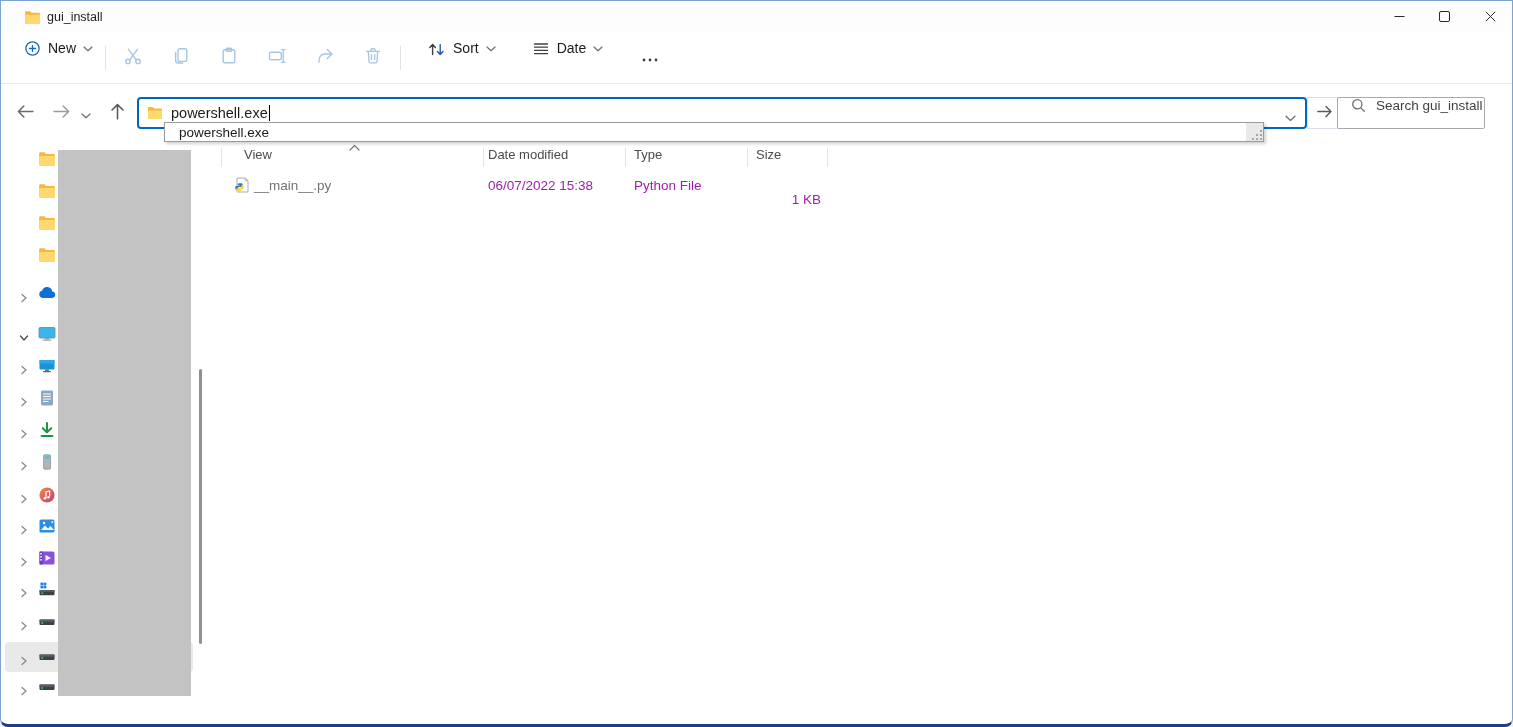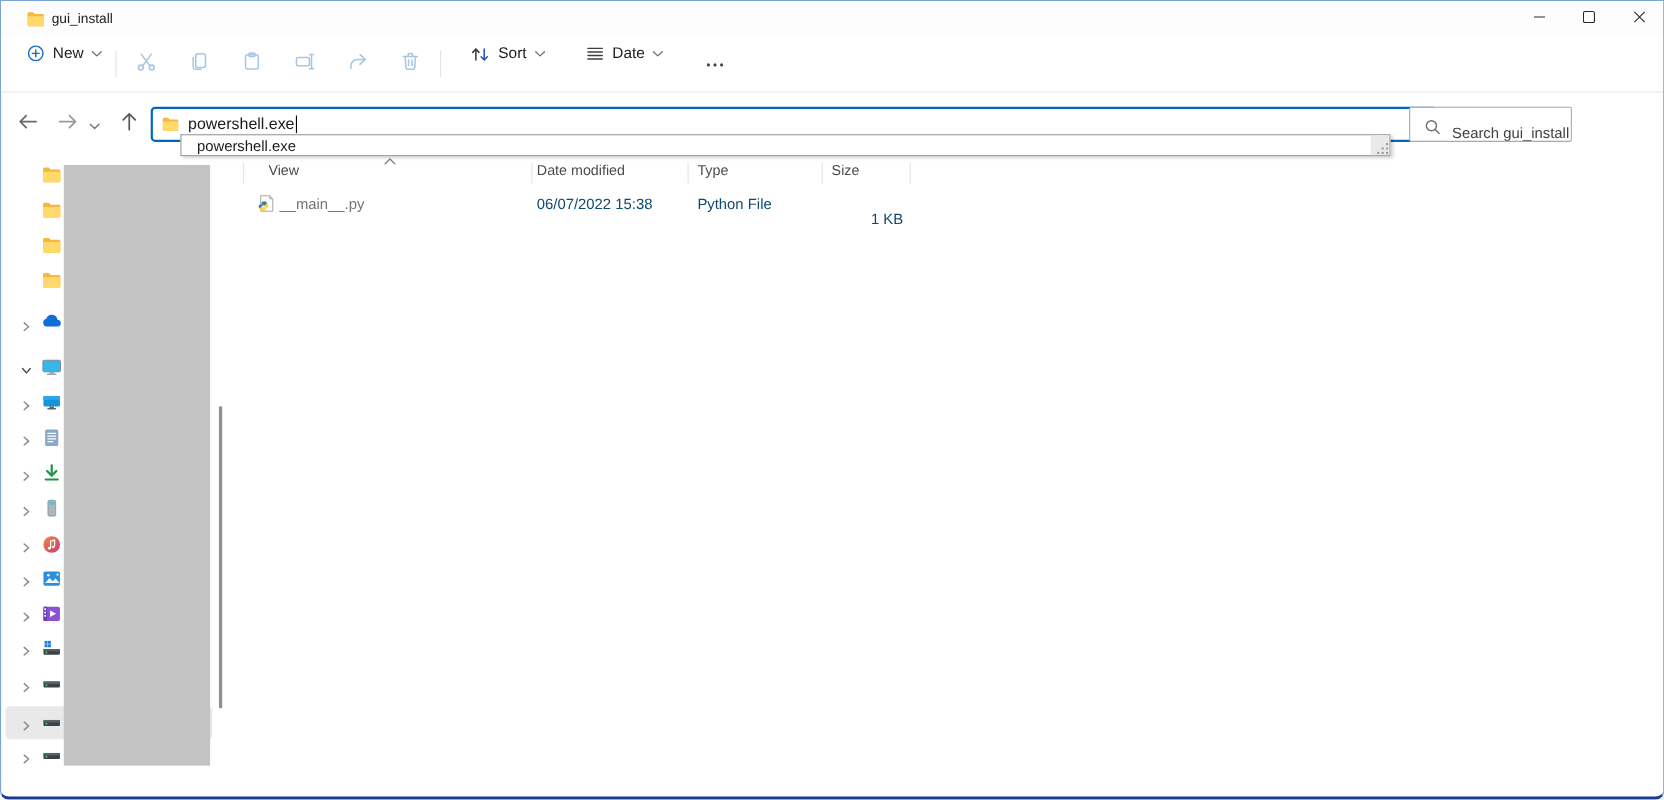--- a/index.html
+++ b/index.html
@@ -27,22 +27,22 @@
 
   
   .navbtn{position:absolute;width:28px;height:28px;display:flex;align-items:center;justify-content:center}
   .addressbar{position:absolute;left:136px;top:96px;width:1170px;height:32px;background:#fff;
     border:2px solid #0067c0;border-radius:4px;display:flex;align-items:center;padding-left:8px}
   .addr-text{font-size:14.5px;color:#1b1b1b;margin-left:8px}
   .caret{width:1px;height:16px;background:#000;margin-left:1px}
   .addr-chev{position:absolute;right:9px;top:10px}
   .gobtn{position:absolute;left:1306px;top:96px;width:34px;height:32px;border:1px solid #d8dfe8;
     display:flex;align-items:center;justify-content:center;background:#fff}
-  .searchbox{position:absolute;left:1280px;top:96px;width:148px;height:32px;border:1px solid #a9a9a9;
-    border-radius:2px;background:#fff;display:flex;align-items:flex-end;padding-left:13px;gap:10px}
+  .searchbox{position:absolute;left:1336px;top:96px;width:148px;height:32px;border:1px solid #a9a9a9;
+    border-radius:2px;background:#fff;display:flex;align-items:flex-start;padding-left:13px;gap:10px}
   .searchbox input{border:none;outline:none;width:112px;font-family:inherit;font-size:13.5px;color:#3f3f3f;background:transparent}
   .searchbox input::placeholder{color:#3f3f3f;opacity:1}
   .suggest{position:absolute;left:163px;top:121px;width:1100px;height:20px;background:#fff;
     border:1px solid #9b9b9b;box-shadow:2px 2px 3px rgba(0,0,0,.18);z-index:30;
     display:flex;align-items:center;padding-left:14px;font-size:13.5px;color:#1b1b1b}
   .grip{position:absolute;right:0;top:0;width:17px;height:18px;background:#e9e9e9;
     display:flex;align-items:flex-end;justify-content:flex-end}
 
   
   .nav-row{position:absolute;left:0;width:192px;height:26px;display:flex;align-items:center}
@@ -50,21 +50,21 @@
   .nicon{margin-left:9px;width:18px;height:18px;flex:0 0 auto}
   .nicon.pinned{margin-left:37px}
   .nfrag{margin-left:3px;font-size:14px;color:#1b1b1b}
   .nav-highlight{position:absolute;left:4px;top:641px;width:188px;height:30px;background:#e9e9e9;border-radius:4px}
   .redaction{position:absolute;left:57px;top:149px;width:133px;height:546px;background:#c3c3c3;z-index:5}
   .sb-scroll{position:absolute;left:198px;top:368px;width:3px;height:275px;background:#909090;border-radius:2px;z-index:6}
 
   
   .colhead{position:absolute;top:146px;font-size:13px;color:#4c4c4c}
   .colsep{position:absolute;top:147px;width:1px;height:19px;background:#e4e4e4}
-  .cell{position:absolute;top:177px;font-size:13.5px;color:#0c4a6e}
+  .cell{position:absolute;top:177px;font-size:13.5px;color:#a21caf}
   .cell.name{color:#737373}
   .cell.size{width:65px;text-align:right}
   .sortcaret{position:absolute;left:348px;top:136px;z-index:1}
 
   
   .statusbar{position:absolute;left:0;right:0;top:700px;bottom:0;border-top:1px solid #ececec;background:#fff}
   .st-count{position:absolute;left:13px;top:5px;font-size:12px;color:#4a4a4a}
   .st-sep{position:absolute;left:57px;top:6px;width:1px;height:13px;background:#d9d9d9}
   .viewbtn{position:absolute;display:flex;align-items:center;justify-content:center}
   .viewbtn.active{left:1462px;top:2px;width:25px;height:21px;background:#cfe3f6;

